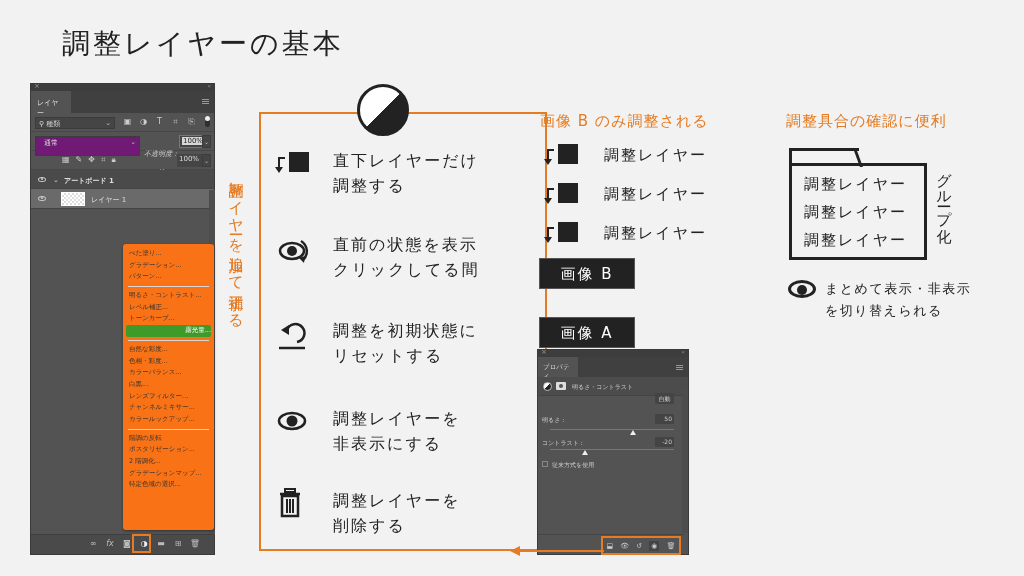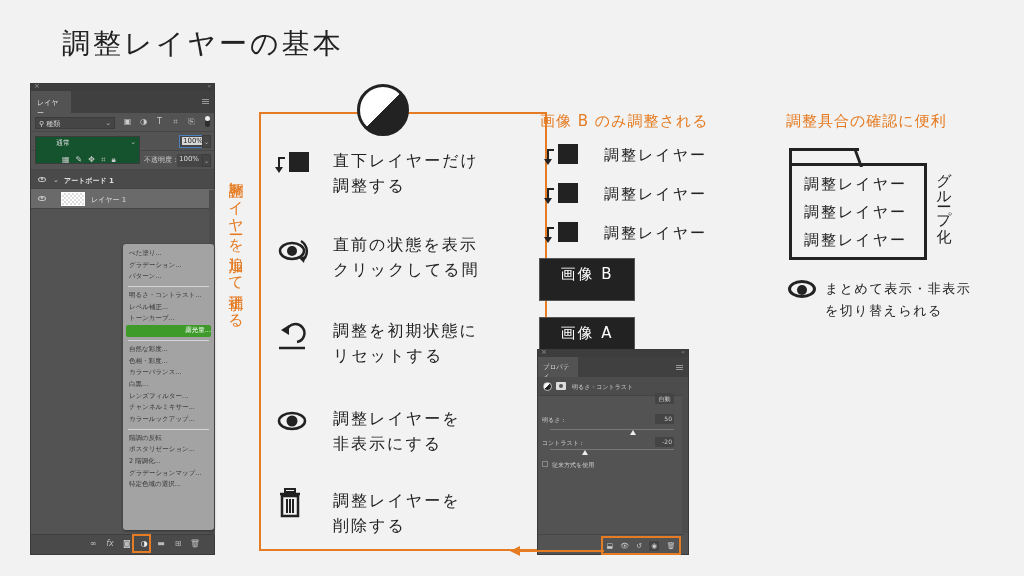--- a/index.html
+++ b/index.html
@@ -18,42 +18,42 @@
   .tab { position: absolute; left: 0; top: 0; height: 22px; width: 40px; background: #535353; padding: 7px 6px; font-size: 7px; color: #ddd; }
   .menu-ic { position: absolute; right: 5px; top: 8px; width: 7px; height: 5px; border-top: 1px solid #999; border-bottom: 1px solid #999; }
   .menu-ic::after { content:""; position:absolute; left:0; top:1px; width:7px; height:1px; background:#999; }
   .row { position: relative; height: 19px; border-bottom: 1px solid #474747; }
   .filter-sel { position: absolute; left: 4px; top: 4px; width: 80px; height: 12px; background: #454545; border: 1px solid #3c3c3c; padding: 1px 3px; font-size: 7px; }
   .filter-sel .chev { position: absolute; right: 3px; top: 1px; color: #bbb; }
   .ficons { position: absolute; left: 92px; top: 4px; display: flex; gap: 7px; }
   .ficons span { width: 9px; height: 9px; display: inline-block; color: #ccc; font-size: 8px; line-height: 9px; text-align: center; }
   .toggle { position: absolute; right: 4px; top: 3px; width: 5px; height: 11px; background: #2f2f2f; border-radius: 3px; }
   .toggle::after { content:""; position:absolute; left:0; top:0; width:5px; height:5px; background:#eee; border-radius:50%; }
-  .blend { position: absolute; left: 4px; top: 4px; width: 105px; height: 28px; background: #14532d; border: 1px solid #3c3c3c; padding: 1px 20px; }
+  .blend { position: absolute; left: 4px; top: 4px; width: 105px; height: 20px; background: #701a75; border: 1px solid #3c3c3c; padding: 1px 8px; }
   .blend .chev { position: absolute; right: 3px; top: 1px; color: #bbb; }
-  .lbl-r { position: absolute; top: 23px; color: #ccc; }
+  .lbl-r { position: absolute; top: 17px; color: #ccc; font-style: italic; }
   .opac { position: absolute; left: 148px; top: 3px; width: 24px; height: 13px; border: 1px solid #4a80c0; background: #454545; padding: 1px 2px; }
   .opac span { background: #d8d8d8; color: #222; padding: 0 1px; }
   .drop { position: absolute; right: 3px; top: 3px; width: 9px; height: 13px; background: #454545; border: 1px solid #3c3c3c; color: #bbb; text-align:center; font-size:6px; line-height:11px; }
   .lock-icons { position: absolute; left: 31px; top: 4px; display: flex; gap: 6px; color: #ccc; font-size: 8px; }
   .fill { position: absolute; left: 146px; top: 3px; width: 25px; height: 13px; background: #454545; padding: 1px 2px; }
   .layer-row { position: relative; height: 19px; background: #4a4a4a; border-bottom: 1px solid #444; }
   .layer-row.sel { background: #6a6a6a; height: 20px; }
   .eye-s { position: absolute; left: 7px; top: 7px; width: 8px; height: 5px; border: 1px solid #ccc; border-radius: 50%; }
   .eye-s::after { content:""; position:absolute; left:2px; top:0; width:2px; height:2px; background:#ccc; border-radius:50%; }
   .layer-name { position: absolute; top: 6px; font-weight: bold; color: #ddd; }
   .thumb { position: absolute; left: 30px; top: 3px; width: 24px; height: 14px; background: repeating-conic-gradient(#ddd 0 25%, #fff 0 50%) 0 0/4px 4px; border: 1px solid #fff; }
   .scroll-track { position: absolute; left: 178px; top: 106px; width: 6px; height: 345px; background: #4d4d4d; }
   .bottombar { position: absolute; left: 0; bottom: 0; width: 183px; height: 20px; background: #4a4a4a; border-top: 1px solid #3e3e3e; }
   .bb-icons { position: absolute; right: 14px; top: 4px; display: flex; gap: 7px; color: #bbb; font-size: 8px; }
   .bb-icons span { width: 10px; text-align: center; }
   .adj-hl { position: absolute; left: 101px; top: -1px; width: 19px; height: 19px; border: 2px solid #e57b22; }
 
   
-  .ctx { left: 123px; top: 244px; width: 91px; height: 286px; background: #a3a3a3; border-radius: 3px; box-shadow: 0 1px 3px rgba(0,0,0,0.4); font-size: 6.5px; color: #333; padding: 4px 3px; }
+  .ctx { left: 123px; top: 244px; width: 91px; height: 286px; background: #f97316; border-radius: 3px; box-shadow: 0 1px 3px rgba(0,0,0,0.4); font-size: 6.5px; color: #333; padding: 4px 3px; }
   .ctx .it { height: 11.7px; line-height: 11.7px; padding-left: 3px; white-space: nowrap; overflow: hidden; }
   .ctx .it.active { background: #3e9b2a; color: #fff; border-radius: 2px; text-align: right; }
   .ctx .sep { height: 1px; background: #d6d6d6; margin: 3px 2px; }
 
   
   .vlabel { left: 226px; top: 170px; width: 20px; font-size: 15px; color: #e57b22; writing-mode: vertical-rl; letter-spacing: 1px; line-height: 20px; }
 
   
   .obox { left: 259px; top: 112px; width: 288px; height: 439px; border: 2px solid #e57b22; }
   .halfcircle { left: 357px; top: 84px; width: 52px; height: 52px; border-radius: 50%; border: 3px solid #222; background: linear-gradient(135deg, #fff 50%, #222 50%); }
@@ -65,21 +65,21 @@
   .clip { position: relative; width: 32px; height: 24px; }
   .clip .sq { position: absolute; right: 0; top: 0; width: 20px; height: 20px; background: #222; }
   .clip .hk { position: absolute; left: 1px; top: 5px; width: 7px; height: 12px; border-left: 2px solid #222; border-top: 2px solid #222; }
   .clip .ar { position: absolute; left: -2px; top: 15px; width: 0; height: 0; border-left: 4px solid transparent; border-right: 4px solid transparent; border-top: 6px solid #222; }
 
   
   .hdr-o { font-size: 15px; color: #e57b22; letter-spacing: 1px; }
   .stack-row { position: absolute; left: 546px; width: 200px; height: 26px; }
   .stack-row .clip { position: absolute; left: 0; top: 0; }
   .stack-row .lbl { position: absolute; left: 58px; top: 2px; font-size: 15px; letter-spacing: 2px; }
-  .imgbox { position: absolute; left: 539px; width: 96px; height: 43px; background: #222; color: #fff; font-size: 15px; text-align: center; line-height: 31px; letter-spacing: 2px; border: 1px solid #555; }
+  .imgbox { position: absolute; left: 539px; width: 96px; height: 31px; background: #222; color: #fff; font-size: 15px; text-align: center; line-height: 31px; letter-spacing: 2px; border: 1px solid #555; }
 
   
   .folder { left: 789px; top: 163px; width: 138px; height: 97px; border: 3px solid #222; }
   .folder-tab { left: 789px; top: 148px; width: 70px; height: 18px; border: 3px solid #222; border-bottom: none; border-right: none; }
   .folder-tab-sl { left: 853px; top: 148px; width: 3px; height: 19px; background: #222; transform: skewX(20deg); transform-origin: top; }
   .folder .rowtxt { font-size: 15px; letter-spacing: 2px; line-height: 28px; padding-left: 12px; padding-top: 4px; }
   .grp-v { left: 932px; top: 162px; width: 22px; font-size: 15px; writing-mode: vertical-rl; line-height: 20px; letter-spacing: 1px; }
   .eye-b { width: 28px; height: 18px; border: 3px solid #222; border-radius: 50%; position: relative; }
   .eye-b::after { content:""; position:absolute; left:6px; top:2px; width:10px; height:10px; border-radius:50%; background:#222; }
   .note { left: 825px; top: 278px; font-size: 13px; letter-spacing: 1.5px; line-height: 22px; }

